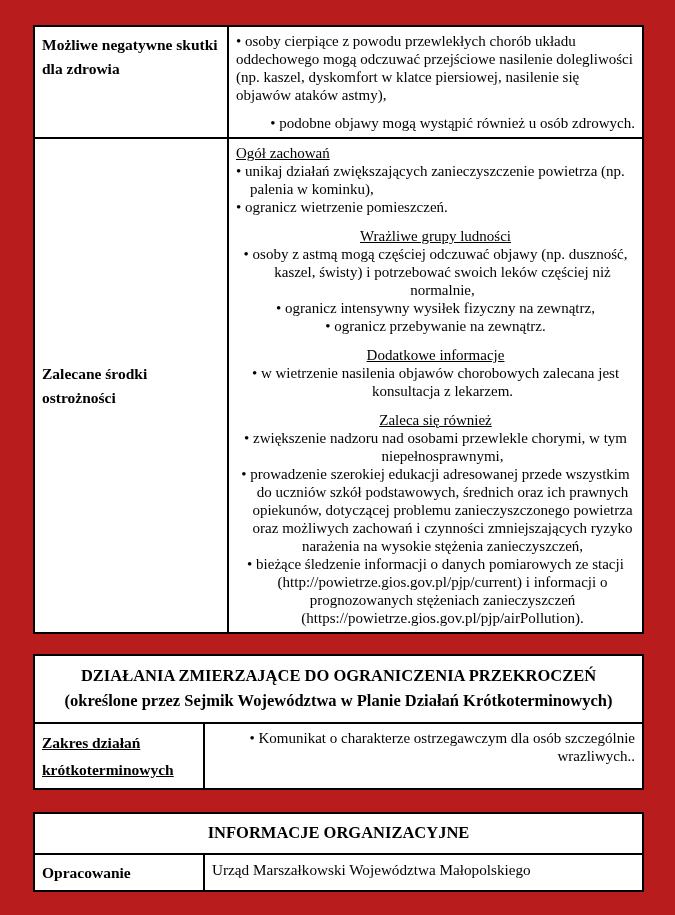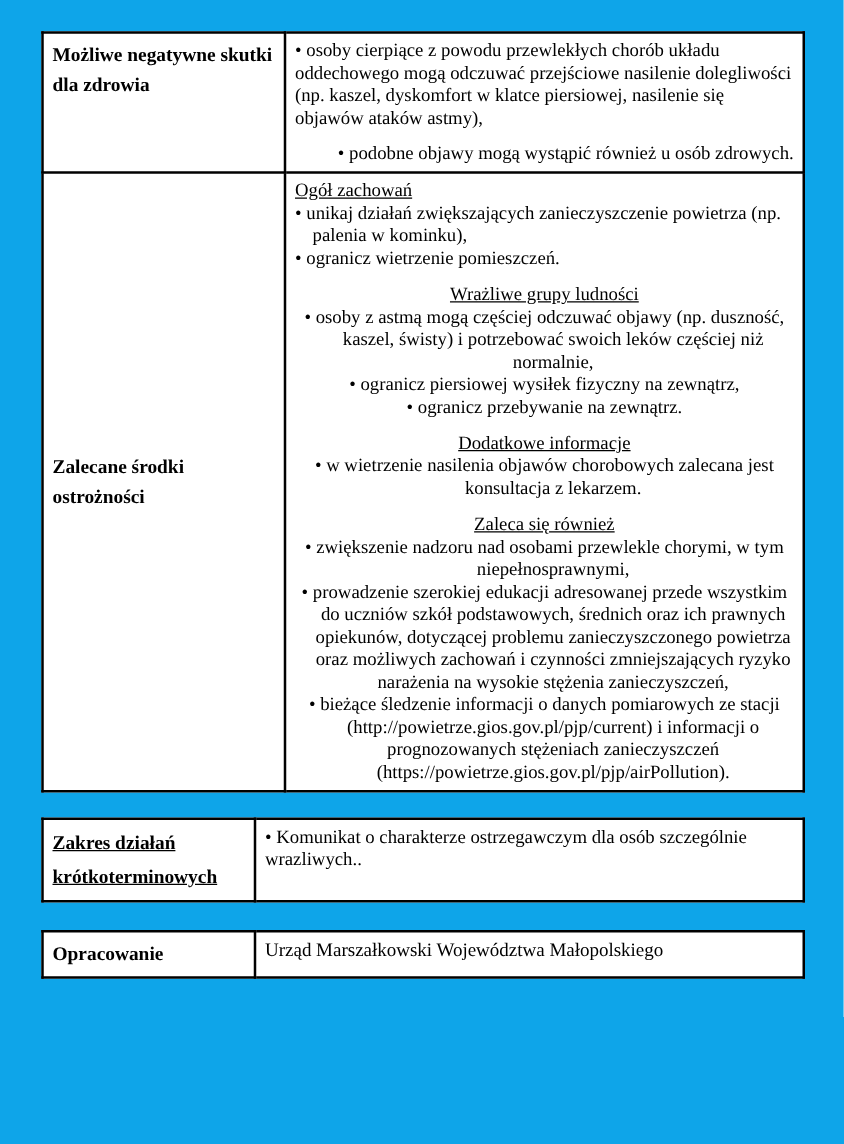--- a/index.html
+++ b/index.html
@@ -6,21 +6,21 @@
     margin: 0;
     padding: 0;
     background: #ffffff;
     color: #000000;
     font-family: "Liberation Serif", "DejaVu Serif", serif;
   }
   .page {
     position: relative;
     width: 675px;
     height: 915px;
-    background: #0ea5e9;
+    background: #b91c1c;
     overflow: hidden;
   }
   table {
     border-collapse: collapse;
     table-layout: fixed;
     width: 611px;
     margin-left: 33px;
     background: #ffffff;
   }
   td, th {
@@ -60,21 +60,21 @@
 
   .table-title-cell {
     text-align: center;
     font-weight: bold;
     font-size: 16.5px;
     line-height: 1.5;
     padding: 8px 10px;
     vertical-align: middle;
   }
   .t2 .label-cell { line-height: 1.75; padding-top: 5px; text-decoration: underline; }
-  .t2 .body-cell { height: 46px; }
+  .t2 .body-cell { height: 46px; text-align: right; }
   .t3 .table-title-cell { padding: 7px 10px; }
   .t3 .label-cell { height: 22px; padding-top: 6px; }
   .t3 .body-cell { height: 22px; padding-top: 6px; font-size: 15.2px; }
 </style>
 </head>
 <body>
 
 <div class="page">
 
   <table class="t1">
@@ -100,21 +100,21 @@
 
           <div class="section">
             <div class="sec-heading">Ogół zachowań</div>
             <div class="bullet">• unikaj działań zwiększających zanieczyszczenie powietrza (np. palenia w kominku),</div>
             <div class="bullet">• ogranicz wietrzenie pomieszczeń.</div>
           </div>
 
           <div class="section">
             <div class="sec-heading">Wrażliwe grupy ludności</div>
             <div class="bullet">• osoby z astmą mogą częściej odczuwać objawy (np. duszność, kaszel, świsty) i potrzebować swoich leków częściej niż normalnie,</div>
-            <div class="bullet">• ogranicz piersiowej wysiłek fizyczny na zewnątrz,</div>
+            <div class="bullet">• ogranicz intensywny wysiłek fizyczny na zewnątrz,</div>
             <div class="bullet">• ogranicz przebywanie na zewnątrz.</div>
           </div>
 
           <div class="section">
             <div class="sec-heading">Dodatkowe informacje</div>
             <div class="bullet">• w wietrzenie nasilenia objawów chorobowych zalecana jest konsultacja z lekarzem.</div>
           </div>
 
           <div class="section">
             <div class="sec-heading">Zaleca się również</div>
@@ -128,37 +128,48 @@
     </tbody>
   </table>
 
   <table class="t2">
     <colgroup>
         <col class="col-label">
         <col>
       </colgroup>
     <tbody>
       <tr>
+        <td class="table-title-cell" colspan="2">
+          <div>DZIAŁANIA ZMIERZAJĄCE DO OGRANICZENIA PRZEKROCZEŃ</div>
+          <div>(określone przez Sejmik Województwa w Planie Działań Krótkoterminowych)</div>
+        </td>
+      </tr>
+      <tr>
         <td class="label-cell">
           <span>Zakres działań krótkoterminowych</span>
         </td>
         <td class="body-cell">
           <div class="para">• Komunikat o charakterze ostrzegawczym dla osób szczególnie wrazliwych..</div>
         </td>
       </tr>
     </tbody>
   </table>
 
   <table class="t3">
     <colgroup>
         <col class="col-label">
         <col>
       </colgroup>
     <tbody>
       <tr>
+        <td class="table-title-cell" colspan="2">
+          <span>INFORMACJE ORGANIZACYJNE</span>
+        </td>
+      </tr>
+      <tr>
         <td class="label-cell">
           <span>Opracowanie</span>
         </td>
         <td class="body-cell">
           <span>Urząd Marszałkowski Województwa Małopolskiego</span>
         </td>
       </tr>
     </tbody>
   </table>
 

